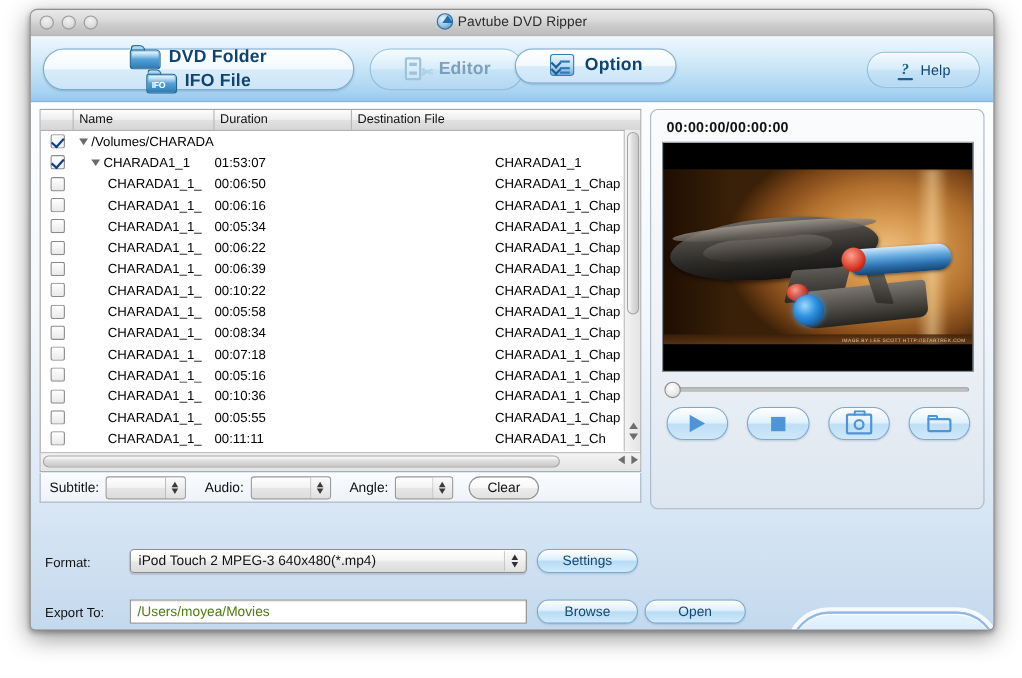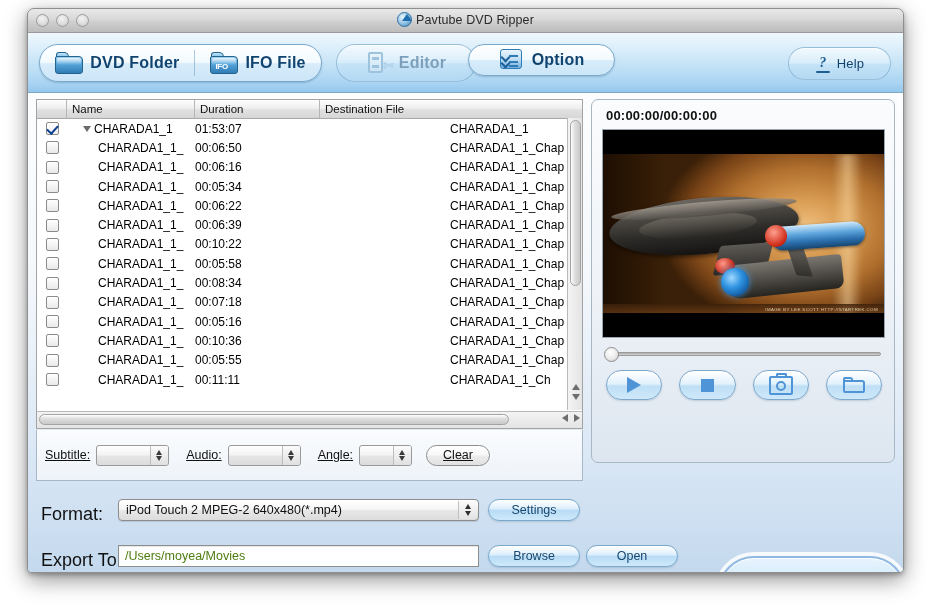--- a/index.html
+++ b/index.html
@@ -282,28 +282,28 @@
     border: 1px solid #a3a3a3;
     box-sizing: border-box;
   }
   .hbtns { position: absolute; right: 2px; top: 2px; display: flex; gap: 6px; align-items: center; }
   .arrw.lf { border-top: 4px solid transparent; border-bottom: 4px solid transparent; border-right: 6px solid #6d6d6d; margin:0;}
   .arrw.rt { border-top: 4px solid transparent; border-bottom: 4px solid transparent; border-left: 6px solid #6d6d6d; margin:0;}
 
   
   .substrip {
     position: absolute; left: 8px; top: 337px;
-    width: 547px; height: 51px;
+    width: 547px; height: 27px;
     background: linear-gradient(to bottom, #fafcfe, #eef3f9);
     border: 1px solid #a9b7c5;
     border-top: none;
     box-sizing: border-box;
     display: flex; align-items: center;
     padding-left: 8px;
-    font-size: 12.5px; color: #111; text-decoration: underline;
+    font-size: 12.5px; color: #111;
   }
   .lbl { margin-right: 6px; }
   .stepper {
     width: 73px; height: 21px; box-sizing: border-box;
     border: 1px solid #9a9a9a; border-radius: 3px;
     background: linear-gradient(to bottom, #ffffff 0%, #f3f3f3 48%, #e6e6e6 52%, #dcdcdc 100%);
     position: relative;
     margin-right: 17px;
   }
   .stepper .stbtn {
@@ -485,21 +485,21 @@
   }
   .gl-fold .fb {
     position: absolute; left: 0; bottom: 0; width: 22px; height: 13px;
     border: 2px solid #4f94d6; border-radius: 1px 3px 2px 2px; box-sizing: border-box;
     background: transparent;
   }
   .gl-fold .ft {
     position: absolute; left: 0; top: 0; width: 10px; height: 5px;
     border: 2px solid #4f94d6; border-bottom: none; border-radius: 2px 3px 0 0; box-sizing: border-box;
   }
-  .flabel { position: absolute; font-size: 18px; color: #111; }
+  .flabel { position: absolute; font-size: 12px; color: #111; }
   .combo {
     position: absolute;
     height: 22px; box-sizing: border-box;
     border: 1px solid #8d8d8d; border-radius: 4px;
     background: linear-gradient(to bottom, #ffffff 0%, #f6f6f6 46%, #e7e7e7 54%, #dcdcdc 100%);
     display: flex; align-items: center;
     padding-left: 7px;
     font-size: 12.5px; color: #111;
     box-shadow: 0 1px 1px rgba(0,0,0,0.12);
   }
@@ -568,21 +568,21 @@
         <div class="tl"></div>
         <div class="tl"></div>
       </div>
       <div class="title-center">
         <span class="appicon"></span><span>Pavtube DVD Ripper</span>
       </div>
     </div>
 
     <div class="toolbar">
 
-      <div class="pill pill-outer" style="left:11px; top:11px; width:283px; height:38px;">
+      <div class="pill pill-outer" style="left:11px; top:11px; width:283px; height:38px;flex-direction:column;">
         <div class="tb-item">
           <span class="ic-folder">
             <span class="tab"></span>
               <span class="back"></span>
               <span class="shine"></span>
           </span>
           <span class="tb-label">DVD Folder</span>
         </div>
         <div class="tb-sep"></div>
         <div class="tb-item">
@@ -634,20 +634,29 @@
 
       <div class="listpanel">
         <div class="list-head">
           <div class="hcell" style="width:30px; padding-left:0;"></div>
           <div class="hcell" style="width:128px;">Name</div>
           <div class="hcell" style="width:125px;">Duration</div>
           <div class="hcell" style="width:132px;">Destination File</div>
         </div>
 
         <div class="rows" id="rows-container">
+            <div class="row">
+              <div class="cell c-check">
+                <span class="cb on"></span>
+              </div>
+              <div class="cell c-name ind1"><span class="tri"></span><span>/Volumes/CHARADA</span></div>
+              <div class="cell c-dur"></div>
+              <div class="cell c-trim"></div>
+              <div class="cell c-dest"></div>
+            </div>
             <div class="row">
               <div class="cell c-check">
                 <span class="cb on"></span>
               </div>
               <div class="cell c-name ind2"><span class="tri"></span><span>CHARADA1_1</span></div>
               <div class="cell c-dur">01:53:07</div>
               <div class="cell c-trim"></div>
               <div class="cell c-dest">CHARADA1_1</div>
             </div>
             <div class="row">
@@ -860,21 +869,21 @@
                 <span class="fb"></span>
               </span>
             </div>
         </div>
       </div>
 
       <div class="flabel" style="left:12px; top:377px; font-size:0;"></div>
 
       <span class="flabel" style="left:13px; top:411px;">Format:</span>
       <div class="combo" style="left:90px; top:406px; width:361px;">
-        <span>iPod Touch 2 MPEG-2 640x480(*.mp4)</span>
+        <span>iPod Touch 2 MPEG-3 640x480(*.mp4)</span>
         <span class="sbx">
             <span class="au"></span>
             <span class="ad"></span>
           </span>
       </div>
       <div class="bluebtn" style="left:460px; top:406px; width:92px;">Settings</div>
 
       <span class="flabel" style="left:13px; top:457px;">Export To:</span>
       <div class="textfield" style="left:90px; top:452px; width:361px;">
         <span>/Users/moyea/Movies</span>

